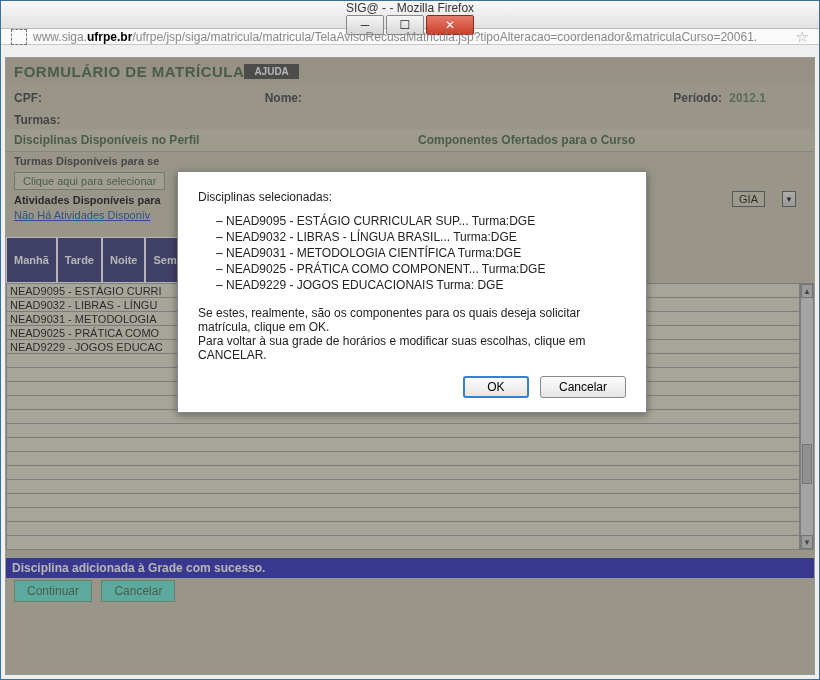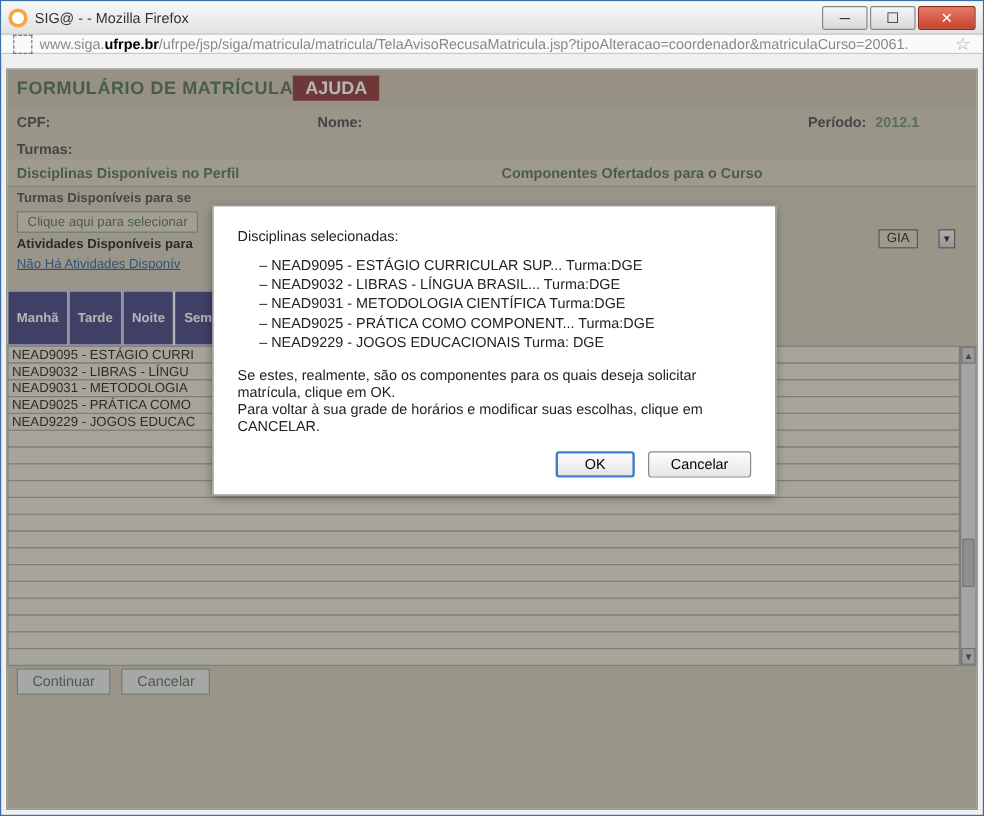--- a/index.html
+++ b/index.html
@@ -1,36 +1,36 @@
 <!DOCTYPE html>
 <html><head>
 <meta charset="utf-8">
 <style>
   * { box-sizing: border-box; }
   body { margin: 0; font-family: Arial, sans-serif; font-size: 12px; background: #fff; }
   .window { width: 820px; height: 680px; border: 1px solid #3a6ea5; background: #f0f0f0; position: relative; overflow: hidden; }
   
-  .titlebar { height: 28px; background: linear-gradient(#f8f8f8,#e2e2e2); display: flex; align-items: center; padding: 0 6px; border-bottom: 1px solid #bbb; }
+  .titlebar { height: 28px; background: linear-gradient(#f8f8f8,#e2e2e2); display: flex; align-items: center; padding: 0 6px; border-bottom: 1px solid #bbb; flex-direction: column; }
   .titlebar .favicon { width:16px; height:16px; background:#f4a742; border-radius:50%; margin-right:6px; position:relative; }
   .titlebar .favicon::after { content:""; position:absolute; inset:3px; background:#fff; border-radius:50%; }
   .titlebar .title { flex:1; color:#333; font-size:12px; }
   .titlebar .winbtns { display:flex; gap:2px; }
   .winbtn { width:38px; height:20px; border:1px solid #888; background:linear-gradient(#f5f5f5,#d8d8d8); border-radius:2px; display:flex; align-items:center; justify-content:center; font-size:12px; color:#222; }
   .winbtn.close { background:linear-gradient(#e67a6a,#c8412b); color:#fff; border-color:#8a2a1a; width:48px; }
   
   .urlbar { height:16px; background:#fafafa; display:flex; align-items:center; padding:0 10px; gap:6px; border-bottom:1px solid #c8c8c8; }
   .urlbar .dashed { width:16px; height:16px; border:1px dashed #777; }
   .urlbar .url { flex:1; color:#888; font-size:12px; white-space:nowrap; overflow:hidden; text-overflow:ellipsis; }
   .urlbar .url b { color:#000; font-weight:bold; }
   .urlbar .star { color:#aaa; font-size:15px; }
   
   .page { position:absolute; top:56px; left:4px; right:4px; bottom:4px; background:#ccc6b0; border:1px solid #999; overflow:hidden; }
   .form-header { background:#c6bea2; padding:5px 8px; display:flex; justify-content:flex-start; align-items:center; }
   .form-header .t { color:#3b5e3b; font-size:15px; font-weight:bold; letter-spacing:.5px; }
-  .ajuda { background:#7f1d1d; color:#fff; font-size:15px; padding:2px 10px; font-weight:bold; }
+  .ajuda { background:#404040; color:#fff; font-size:10px; padding:2px 10px; font-weight:bold; }
   .infoline { padding:6px 8px 2px; color:#333; }
   .infoline .lbl { font-weight:bold; margin-right:4px; }
   .period { color:#5a7a5a; font-weight:bold; }
   .infoline.row { display:flex; }
   .infoline .col { flex:1; }
   .sections { display:flex; background:#d6cfb6; border-bottom:1px solid #aaa; }
   .sections .sec { flex:1; color:#3b5e3b; font-weight:bold; font-size:12px; padding:4px 8px; }
   .sub { padding:3px 8px; color:#333; font-weight:bold; font-size:11px; }
   .click-bar { margin:2px 8px; display:inline-block; background:#dcd7c0; border:1px solid #7a9a7a; color:#3b5e3b; padding:2px 8px; font-size:11px; }
   .ativ { padding:2px 8px; font-weight:bold; font-size:11px; }
@@ -42,21 +42,21 @@
   .schedule td.f { }
   .schedule .e td { }
   .scroll-wrap { position:relative; display:flex; }
   .fake-scroll { width:14px; background:#e0e0e0; border:1px solid #999; position:relative; }
   .fake-scroll .thumb { position:absolute; left:1px; right:1px; top:160px; height:40px; background:#bcbcbc; border:1px solid #888; }
   .fake-scroll .arr { position:absolute; left:0; right:0; height:14px; background:#d0d0d0; border:1px solid #888; display:flex; align-items:center; justify-content:center; font-size:8px; color:#333; }
   .fake-scroll .arr.t { top:0; }
   .fake-scroll .arr.b { bottom:0; }
   .success { background:#1d1db8; color:#fff; font-weight:bold; padding:3px 6px; margin-top:8px; font-size:12px; }
   .bottom-btns { padding:6px 8px; }
-  .pg-btn { background:#e5e5e5; border:1px solid #7a9a7a; color:#3b5e3b; padding:3px 12px; font-size:12px; margin-right:6px; }
+  .pg-btn { background:#5eead4; border:1px solid #7a9a7a; color:#3b5e3b; padding:3px 12px; font-size:12px; margin-right:6px; }
   .gia { display:inline-block; border:1px solid #555; padding:1px 6px; font-size:11px; background:#d6cfb6; }
   .gia-row { position:absolute; right:18px; top:133px; display:flex; align-items:center; gap:17px; }
   .dd { width:14px; height:16px; border:1px solid #555; background:linear-gradient(#eee,#ccc); display:flex; align-items:center; justify-content:center; font-size:8px; }
   
   .dim { position:absolute; inset:0; background:rgba(90,90,90,0.45); }
   
   .modal { position:absolute; left:176px; top:170px; width:470px; background:#fff; border:1px solid #888; box-shadow:0 2px 8px rgba(0,0,0,.4); padding:18px 20px 14px; z-index:10; font-size:12px; color:#222; }
   .modal .h { margin-bottom:10px; }
   .modal ul { margin:4px 0 14px 18px; padding:0; }
   .modal li { list-style:none; margin:2px 0; }
@@ -185,20 +185,21 @@
             </tr>
     </tbody>
         </table>
     <div class="fake-scroll">
       <div class="arr t">▲</div>
       <div class="thumb"></div>
       <div class="arr b">▼</div>
     </div>
     </div>
 
+    <div class="success">Disciplina adicionada à Grade com sucesso.</div>
     <div class="bottom-btns">
       <span class="pg-btn">Continuar</span>
       <span class="pg-btn">Cancelar</span>
     </div>
 
     
     <div class="dim"></div>
   </div>
 
   <div class="modal">

